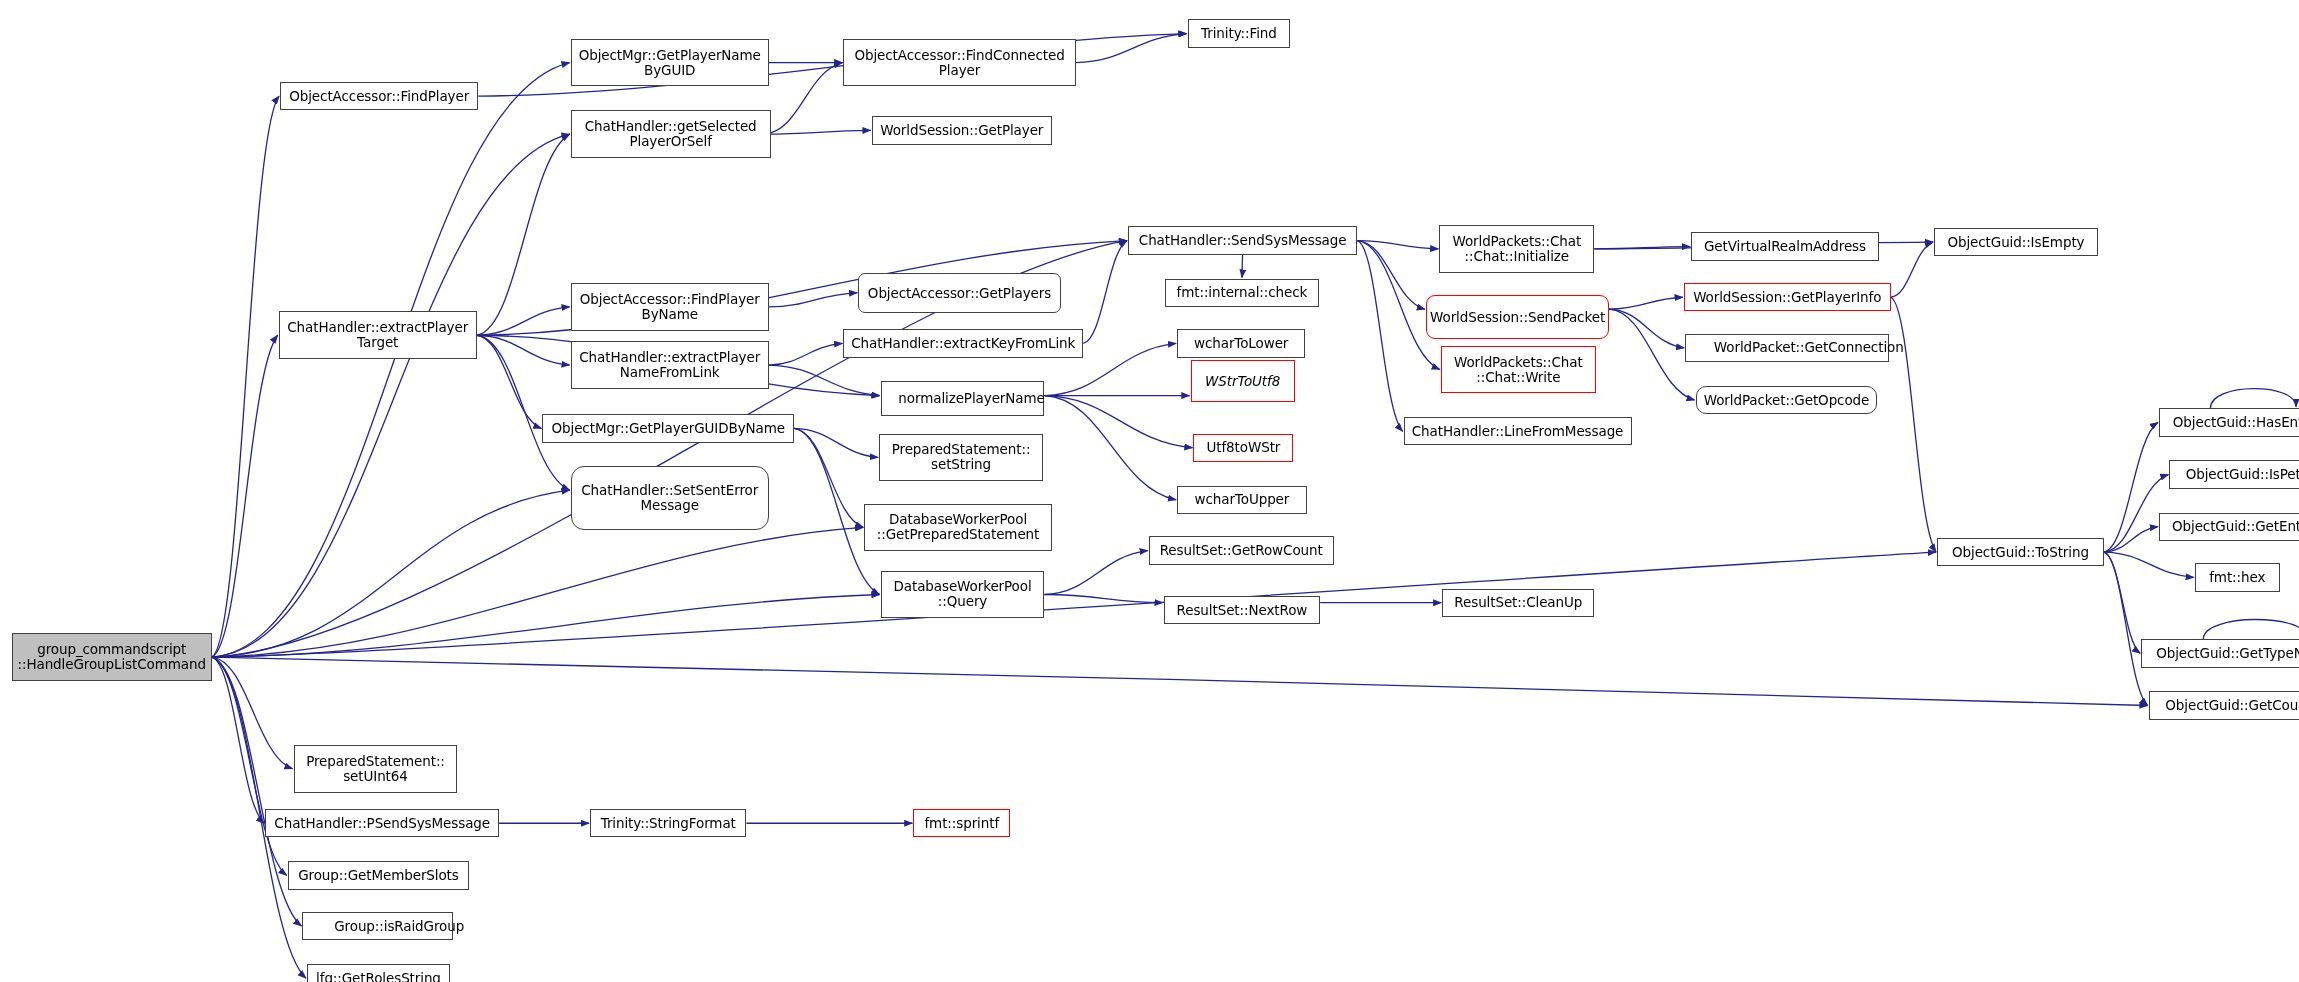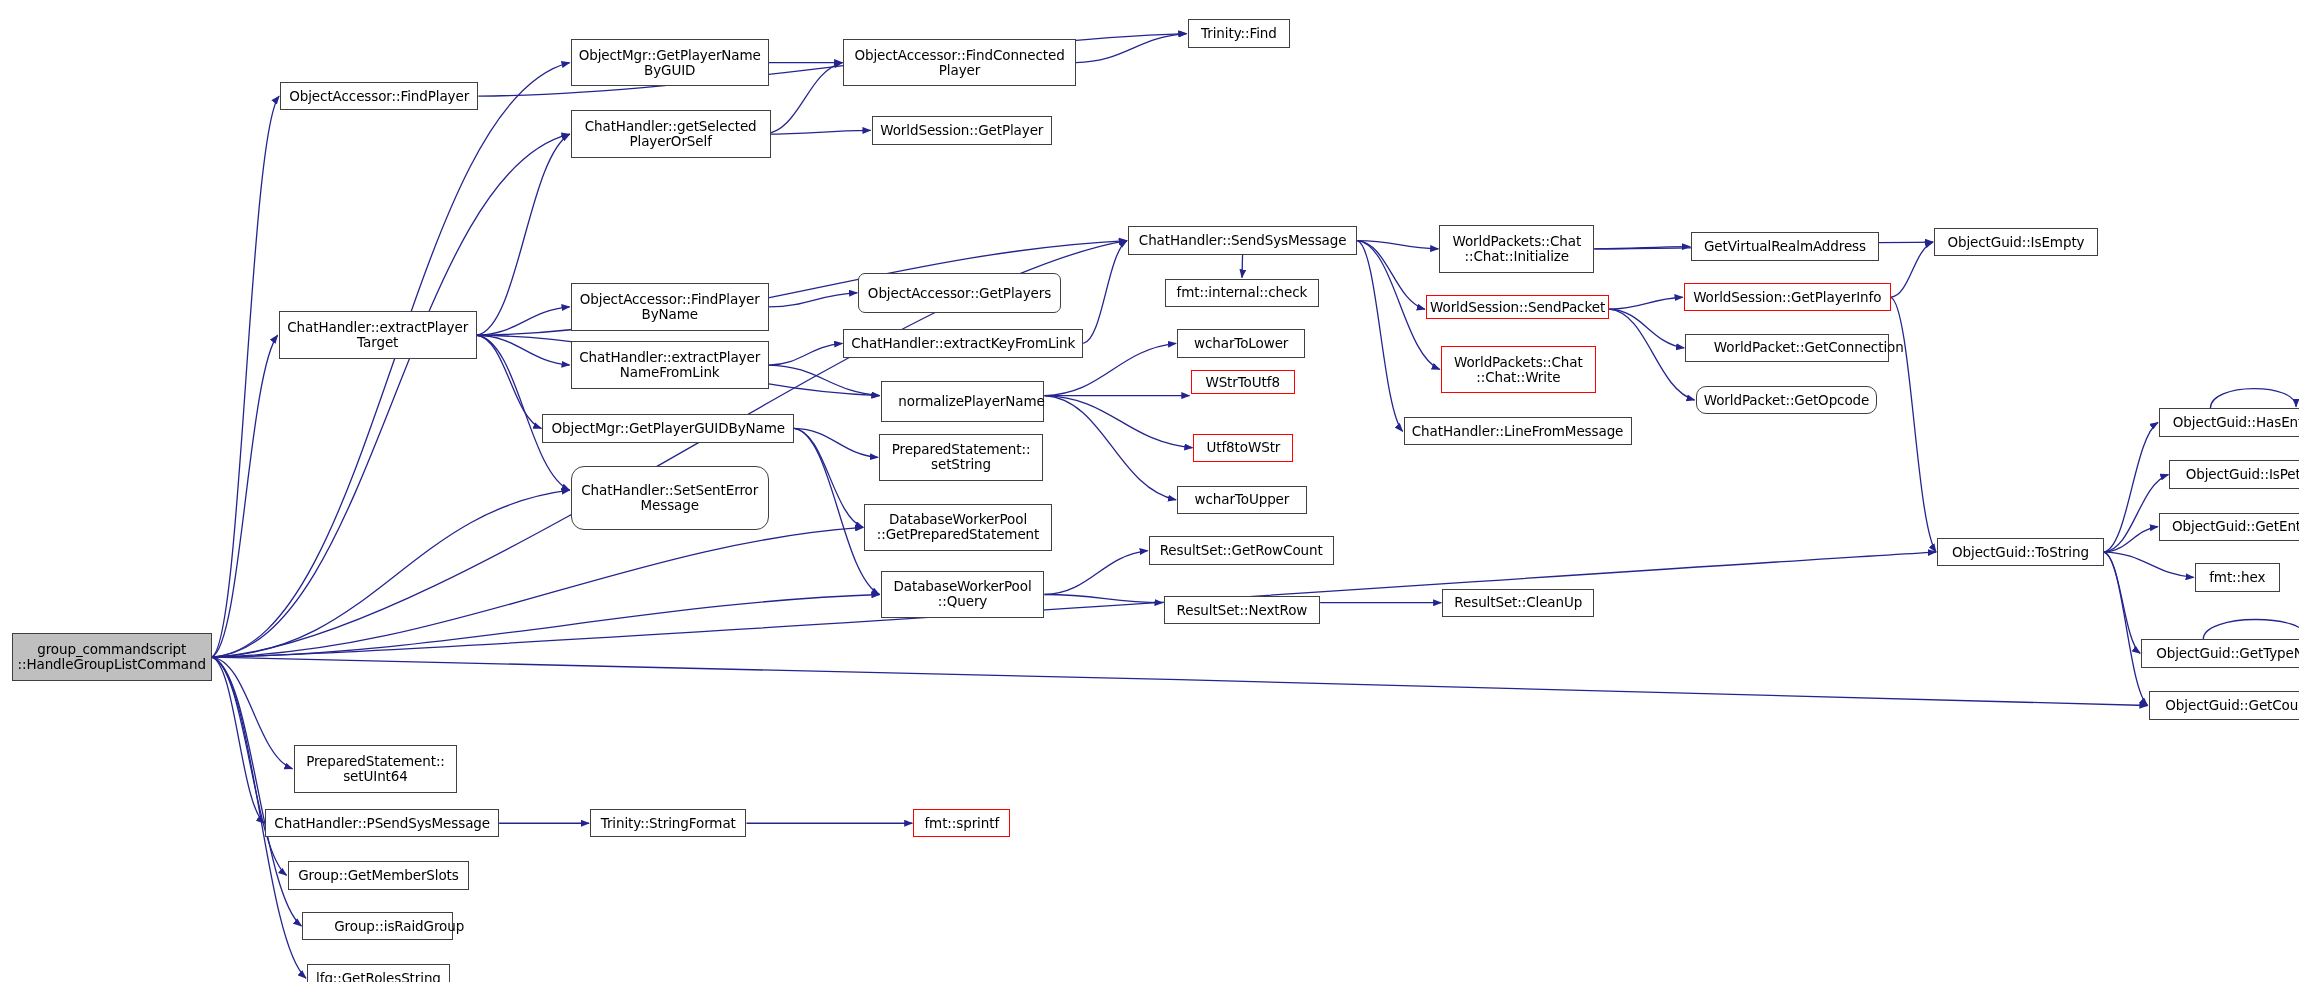--- a/index.html
+++ b/index.html
@@ -135,39 +135,39 @@
 Target</div>
       <div class="node" style="left: 570.67px; top: 283.1px; width: 198.17px; height: 47.68px;">ObjectAccessor::FindPlayer
 ByName</div>
       <div class="node" style="left: 570.67px; top: 341.21px; width: 198.17px; height: 47.68px;">ChatHandler::extractPlayer
 NameFromLink</div>
       <div class="node" style="left: 542.36px; top: 414.22px; width: 251.81px; height: 28.31px;">ObjectMgr::GetPlayerGUIDByName</div>
       <div class="node" style="left: 570.67px; top: 466.37px; width: 198.17px; height: 64px; border-radius: 13px;">ChatHandler::SetSentError
 Message</div>
       <div class="node" style="left: 858.24px; top: 273px; width: 202.64px; height: 40px; border-radius: 7px;">ObjectAccessor::GetPlayers</div>
       <div class="node" style="left: 843.34px; top: 329.29px; width: 239.89px; height: 28.31px;">ChatHandler::extractKeyFromLink</div>
-      <div class="node" style="left: 880.59px; top: 381.44px; width: 163.9px; height: 41px; padding-left: 18px;">normalizePlayerName</div>
+      <div class="node" style="left: 880.59px; top: 381.44px; width: 163.9px; height: 35px; padding-left: 18px;">normalizePlayerName</div>
       <div class="node" style="left: 879.1px; top: 433.59px; width: 163.9px; height: 47.68px;">PreparedStatement::
 setString</div>
       <div class="node" style="left: 864.2px; top: 503.62px; width: 187.74px; height: 47.68px;">DatabaseWorkerPool
 ::GetPreparedStatement</div>
       <div class="node" style="left: 880.59px; top: 570.67px; width: 163.9px; height: 47.68px;">DatabaseWorkerPool
 ::Query</div>
       <div class="node" style="left: 1127.93px; top: 226.48px; width: 229.46px; height: 28.31px;">ChatHandler::SendSysMessage</div>
       <div class="node" style="left: 1165.18px; top: 278.63px; width: 153.47px; height: 28.31px;">fmt::internal::check</div>
       <div class="node" style="left: 1177.1px; top: 329.29px; width: 128.14px; height: 28.31px;">wcharToLower</div>
-      <div class="node red" style="left: 1190.51px; top: 370px; width: 104.3px; height: 24px;">WStrToUtf8</div>
+      <div class="node red" style="left: 1190.51px; top: 360px; width: 104.3px; height: 42px; font-style: italic;">WStrToUtf8</div>
       <div class="node red" style="left: 1193.49px; top: 433.59px; width: 99.83px; height: 28.31px;">Utf8toWStr</div>
       <div class="node" style="left: 1177.1px; top: 485.74px; width: 129.63px; height: 28.31px;">wcharToUpper</div>
       <div class="node" style="left: 1148.79px; top: 536.4px; width: 184.76px; height: 28.31px;">ResultSet::GetRowCount</div>
       <div class="node" style="left: 1163.69px; top: 596px; width: 156.45px; height: 28.31px;">ResultSet::NextRow</div>
       <div class="node" style="left: 1442.32px; top: 588.55px; width: 151.98px; height: 28.31px;">ResultSet::CleanUp</div>
       <div class="node" style="left: 1439.34px; top: 224.99px; width: 154.96px; height: 47.68px;">WorldPackets::Chat
 ::Chat::Initialize</div>
-      <div class="node red" style="left: 1425.93px; top: 295.02px; width: 183.27px; height: 24px;">WorldSession::SendPacket</div>
+      <div class="node red" style="left: 1425.93px; top: 295.02px; width: 183.27px; height: 44px; border-radius: 9px;">WorldSession::SendPacket</div>
       <div class="node red" style="left: 1440.83px; top: 345.68px; width: 154.96px; height: 47.68px;">WorldPackets::Chat
 ::Chat::Write</div>
       <div class="node" style="left: 1403.58px; top: 417.2px; width: 227.97px; height: 28.31px;">ChatHandler::LineFromMessage</div>
       <div class="node" style="left: 1691.15px; top: 232.44px; width: 187.74px; height: 28.31px;">GetVirtualRealmAddress</div>
       <div class="node red" style="left: 1683.7px; top: 283.1px; width: 207.11px; height: 28.31px;">WorldSession::GetPlayerInfo</div>
       <div class="node" style="left: 1685.19px; top: 333.76px; width: 204.13px; height: 28.31px; padding-left: 43px;">WorldPacket::GetConnection</div>
       <div class="node" style="left: 1695.62px; top: 385.91px; width: 181.78px; height: 28.31px; border-radius: 10px;">WorldPacket::GetOpcode</div>
       <div class="node" style="left: 1934.02px; top: 227.97px; width: 163.9px; height: 28.31px;">ObjectGuid::IsEmpty</div>
       <div class="node" style="left: 1937px; top: 537.89px; width: 166.88px; height: 28.31px;">ObjectGuid::ToString</div>
       <div class="node" style="left: 2159.01px; top: 408.26px; width: 171.35px; height: 28.31px;">ObjectGuid::HasEntry</div>

